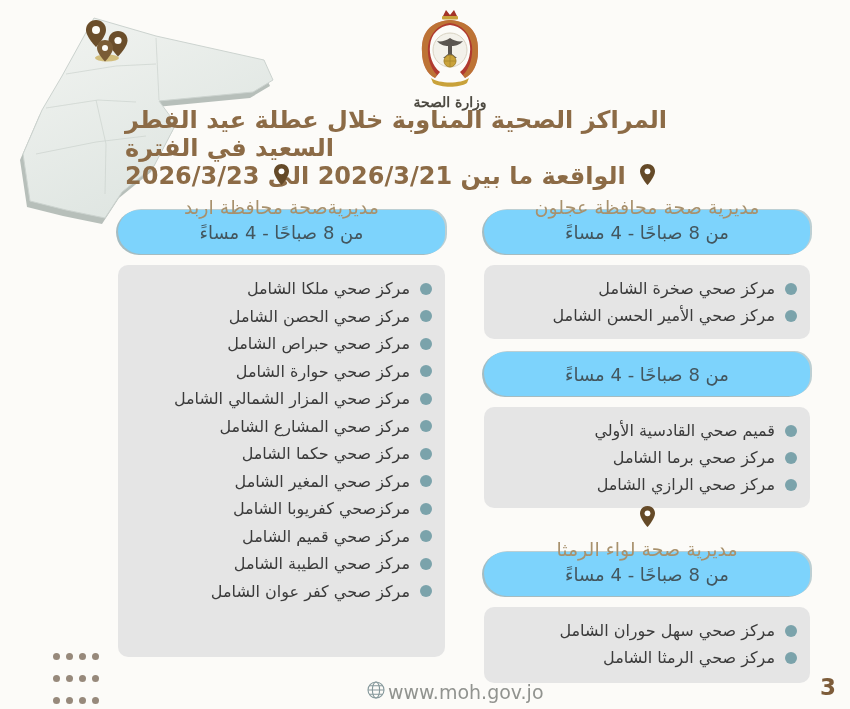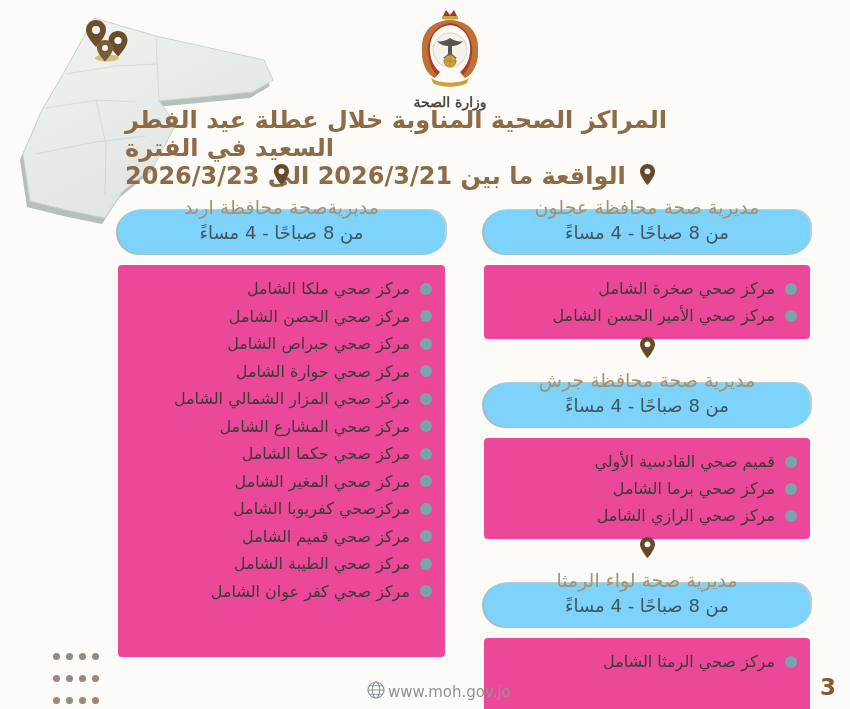--- a/index.html
+++ b/index.html
@@ -47,42 +47,42 @@
     margin-top:7px; height:44px; width:100%;
     background:#7dd3fc;
     border-radius:24px 20px 22px 26px;
     display:flex; align-items:center; justify-content:center;
     color:#43565e; font-size:18px;
     box-shadow:-2px 1px 0 #a5bcc1, 2px -1px 0 #bccfd3;
   }
 
   .panel {
     margin-top:11px;
-    background:#ec4899; border-radius:4px;
+    background:#e5e5e5; border-radius:10px;
     padding:10px 13px 10px 10px;
   }
   .panel.tall { height:392px; }
   .center-item {
     display:flex; align-items:center; gap:10px;
     color:#3b3b3b; font-size:16px;
   }
   .col-left  .center-item { height:27.5px; }
   .col-right .center-item { height:27px; }
   .bullet {
     flex:0 0 auto; width:12px; height:12px; border-radius:50%;
     background:#7ba3ab;
   }
   .sec + .sec { margin-top:13px; }
   .col-right .sec2 .panel { height:76px; }
 
   
   .website {
     position:absolute; left:367px; top:681px;
     display:flex; align-items:center; gap:3px; direction:ltr;
-    color:#91938f; font-size:15px;
+    color:#91938f; font-size:19px;
   }
   .page-number {
     position:absolute; right:14px; top:674px;
     color:#7d5c3a; font-size:23px; font-weight:bold;
   }
   .dots {
     position:absolute; left:53px; top:653px;
     display:grid; grid-template-columns:repeat(4,7px); gap:15px 6px;
   }
   .dots i { width:7px; height:7px; border-radius:50%; background:#97897b; display:block; }
@@ -170,29 +170,20 @@
             <span>مركز صحي صخرة الشامل</span>
           </div>
         <div class="center-item">
             <span class="bullet"></span>
             <span>مركز صحي الأمير الحسن الشامل</span>
           </div>
       </div>
     </div>
 
     <div class="sec sec1">
-      <div class="sec-header">
-        <span class="pin">
-          <svg width="15" height="21" viewBox="0 0 15 21">
-              <path d="M 7.5,0 C 3.3,0 0,3.2 0,7.4 C 0,12.6 7.5,21 7.5,21 C 7.5,21 15,12.6 15,7.4 C 15,3.2 11.7,0 7.5,0 Z" fill="#654a28"></path>
-              <circle cx="7.5" cy="7.3" r="2.9" fill="#fff"></circle>
-            </svg>
-        </span>
-        <span>مديرية صحة محافظة جرش</span>
-      </div>
       <div class="hours-pill">من 8 صباحًا - 4 مساءً</div>
       <div class="panel">
         <div class="center-item">
             <span class="bullet"></span>
             <span>قميم صحي القادسية الأولي</span>
           </div>
         <div class="center-item">
             <span class="bullet"></span>
             <span>مركز صحي برما الشامل</span>
           </div>
@@ -208,20 +199,24 @@
         <span class="pin">
           <svg width="15" height="21" viewBox="0 0 15 21">
               <path d="M 7.5,0 C 3.3,0 0,3.2 0,7.4 C 0,12.6 7.5,21 7.5,21 C 7.5,21 15,12.6 15,7.4 C 15,3.2 11.7,0 7.5,0 Z" fill="#654a28"></path>
               <circle cx="7.5" cy="7.3" r="2.9" fill="#fff"></circle>
             </svg>
         </span>
         <span>مديرية صحة  لواء الرمثا</span>
       </div>
       <div class="hours-pill">من 8 صباحًا - 4 مساءً</div>
       <div class="panel">
+        <div class="center-item">
+            <span class="bullet"></span>
+            <span>مركز صحي سهل حوران الشامل</span>
+          </div>
         <div class="center-item">
             <span class="bullet"></span>
             <span>مركز صحي الرمثا الشامل</span>
           </div>
       </div>
     </div>
 
   </div>
 
   <div class="col col-left">

